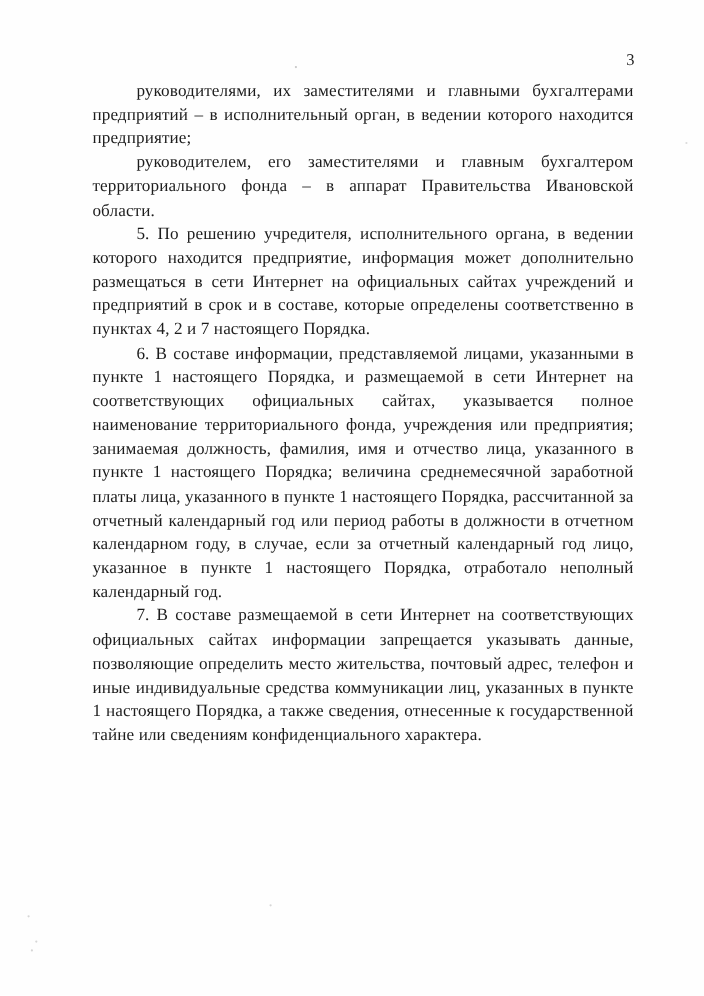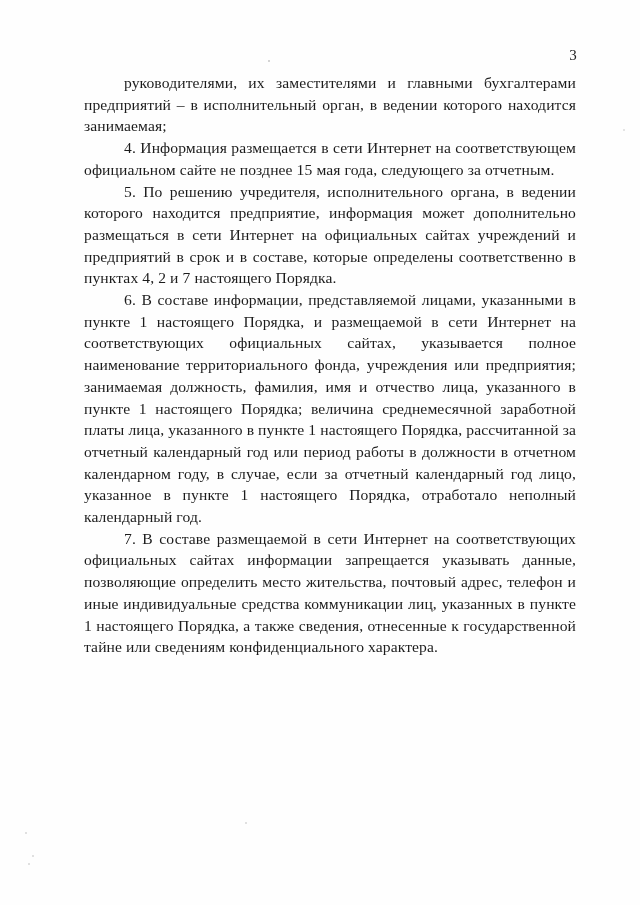--- a/index.html
+++ b/index.html
@@ -57,22 +57,22 @@
   .speck.s6 { left: 28px;  top: 863px; opacity: 0.4; }
 </style>
 </head>
 <body>
 
 <div class="page">
 
   <div class="page-number">3</div>
 
   <div class="text-block">
-    <p>руководителями, их заместителями и главными бухгалтерами предприятий – в исполнительный орган, в ведении которого находится занимаемая;</p>
-    <p>4. Информация размещается в сети Интернет на соответствующем официальном сайте не позднее 15 мая года, следующего за отчетным.</p>
+    <p>руководителями, их заместителями и главными бухгалтерами предприятий – в исполнительный орган, в ведении которого находится предприятие;</p>
+    <p>руководителем, его заместителями и главным бухгалтером территориального фонда – в аппарат Правительства Ивановской области.</p>
     <p>5. По решению учредителя, исполнительного органа, в ведении которого находится предприятие, информация может дополнительно размещаться в сети Интернет на официальных сайтах учреждений и предприятий в срок и в составе, которые определены соответственно в пунктах 4, 2 и 7 настоящего Порядка.</p>
     <p>6. В составе информации, представляемой лицами, указанными в пункте 1 настоящего Порядка, и размещаемой в сети Интернет на соответствующих официальных сайтах, указывается полное наименование территориального фонда, учреждения или предприятия; занимаемая должность, фамилия, имя и отчество лица, указанного в пункте 1 настоящего Порядка; величина среднемесячной заработной платы лица, указанного в пункте 1 настоящего Порядка, рассчитанной за отчетный календарный год или период работы в должности в отчетном календарном году, в случае, если за отчетный календарный год лицо, указанное в пункте 1 настоящего Порядка, отработало неполный календарный год.</p>
     <p>7. В составе размещаемой в сети Интернет на соответствующих официальных сайтах информации запрещается указывать данные, позволяющие определить место жительства, почтовый адрес, телефон и иные индивидуальные средства коммуникации лиц, указанных в пункте 1 настоящего Порядка, а также сведения, отнесенные к государственной тайне или сведениям конфиденциального характера.</p>
   </div>
 
   <span class="speck s1"></span>
   <span class="speck s2"></span>
   <span class="speck s3"></span>
   <span class="speck s4"></span>
   <span class="speck s5"></span>

